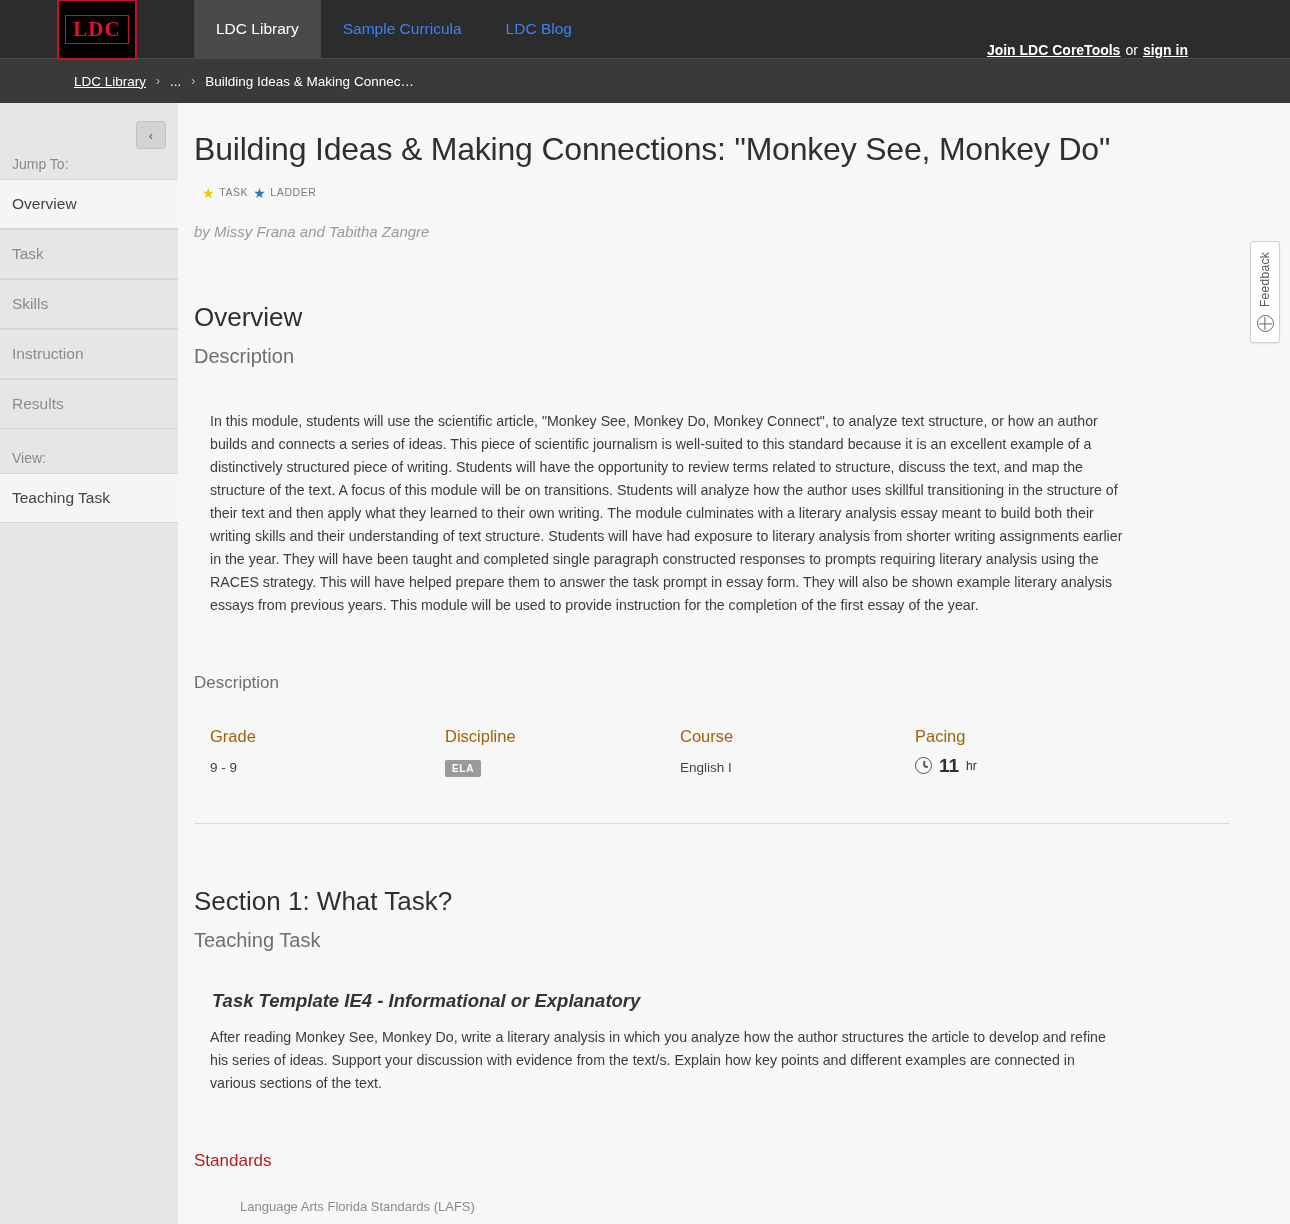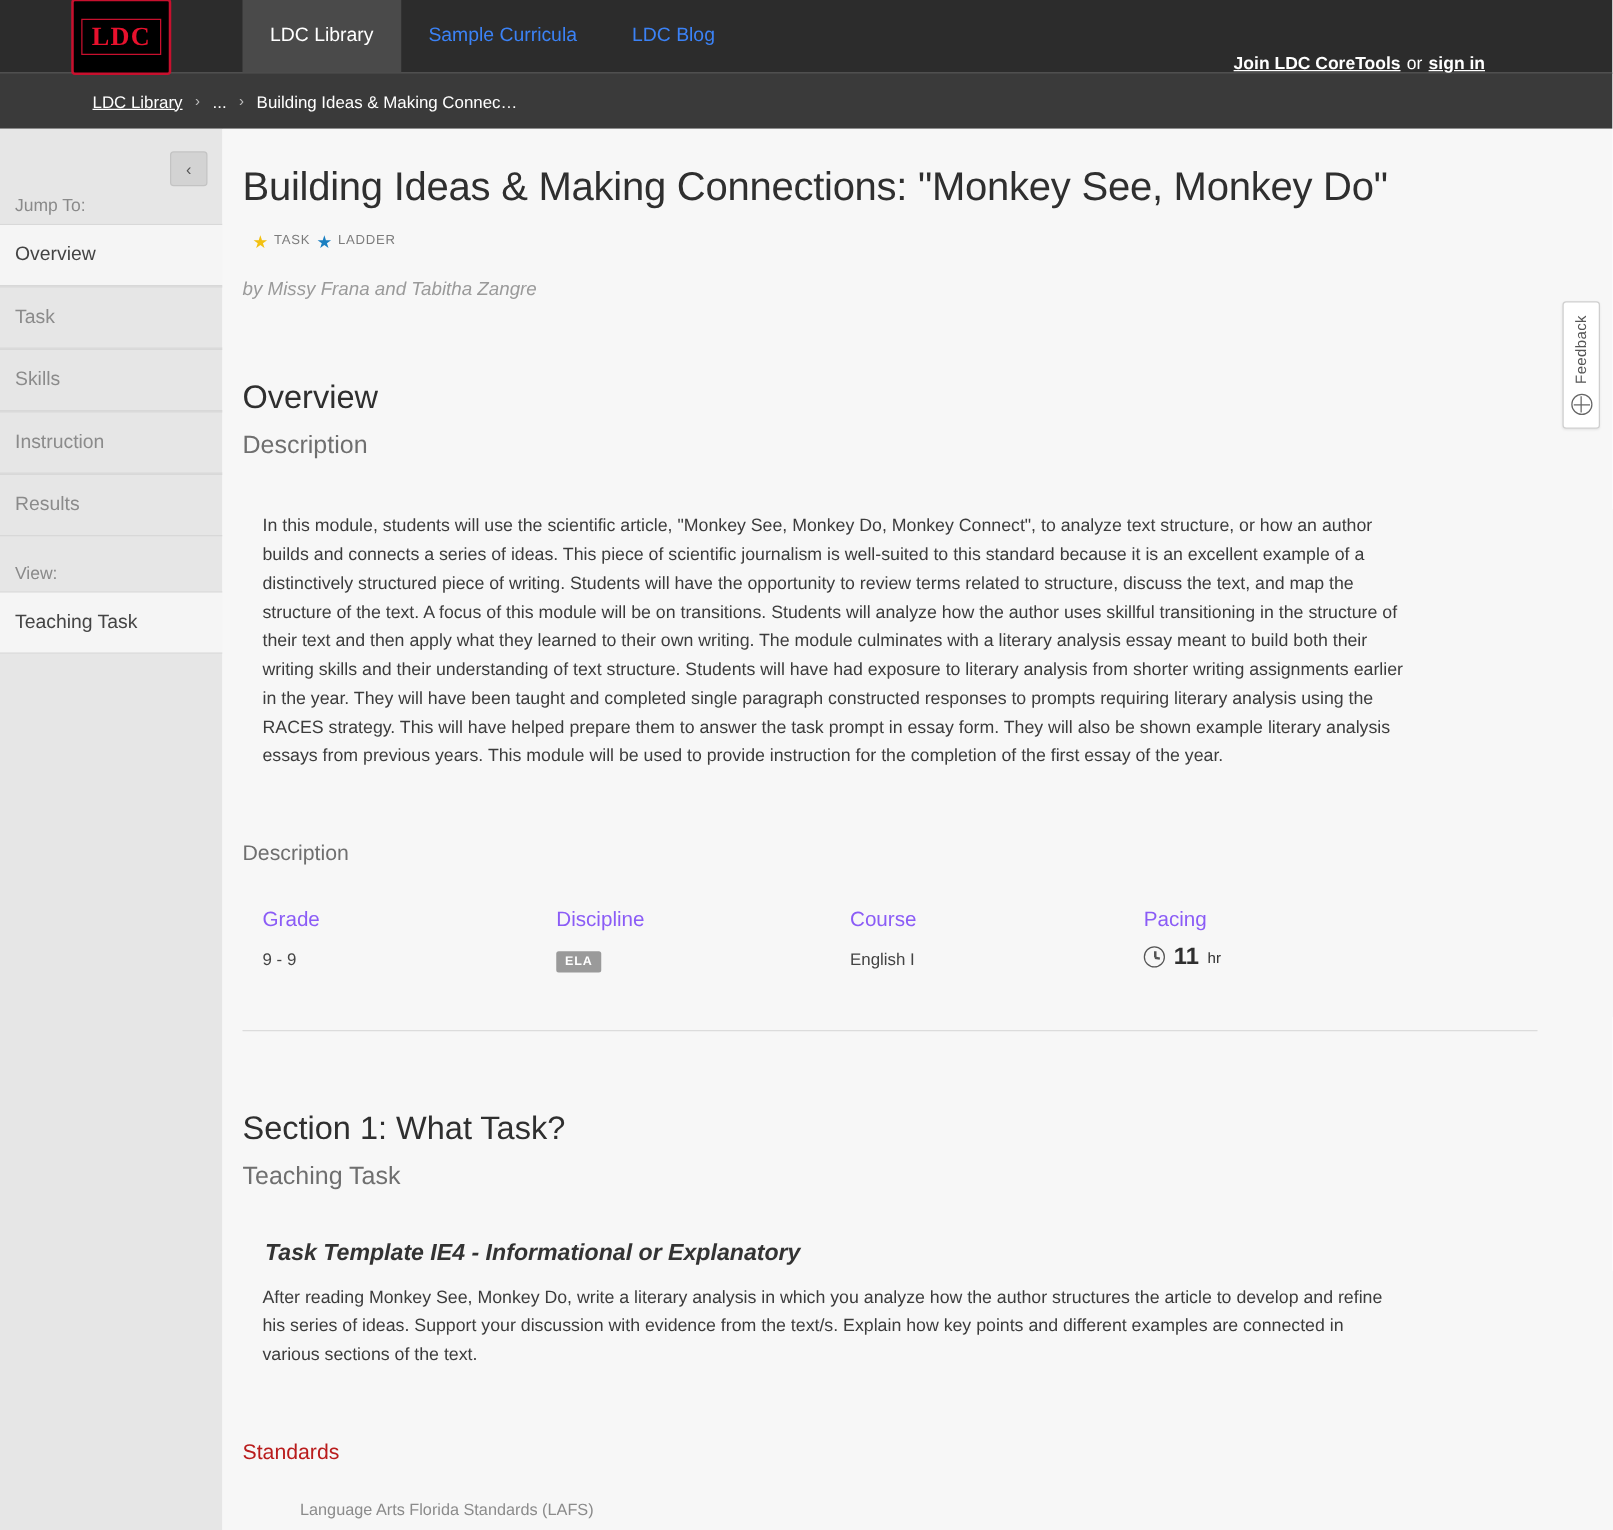--- a/index.html
+++ b/index.html
@@ -181,21 +181,21 @@
     padding-left: 0;
     font-size: 17px;
     color: #6f6f6f;
   }
   .curr-grid {
     display: flex;
     margin-top: 34px;
     padding-left: 16px;
   }
   .curr-col { width: 235px; }
-  .curr-title { font-size: 16.5px; color: #8b5cf6; }
+  .curr-title { font-size: 16.5px; color: #a16207; }
   .curr-val { margin-top: 14px; font-size: 13.5px; color: #444; }
   .ela-chip {
     display: inline-block;
     background: #9a9a9a;
     color: #fff;
     font-size: 10px;
     font-weight: bold;
     letter-spacing: 0.7px;
     padding: 3px 7px;
     border-radius: 2px;

